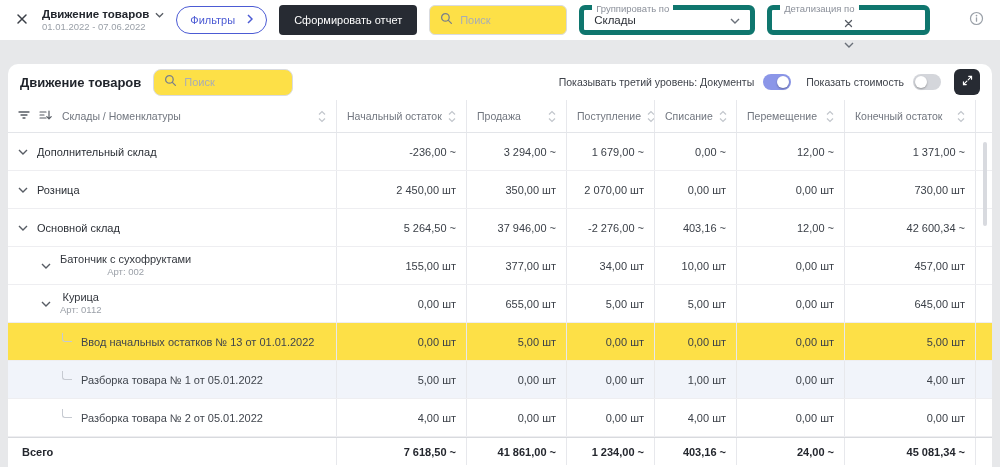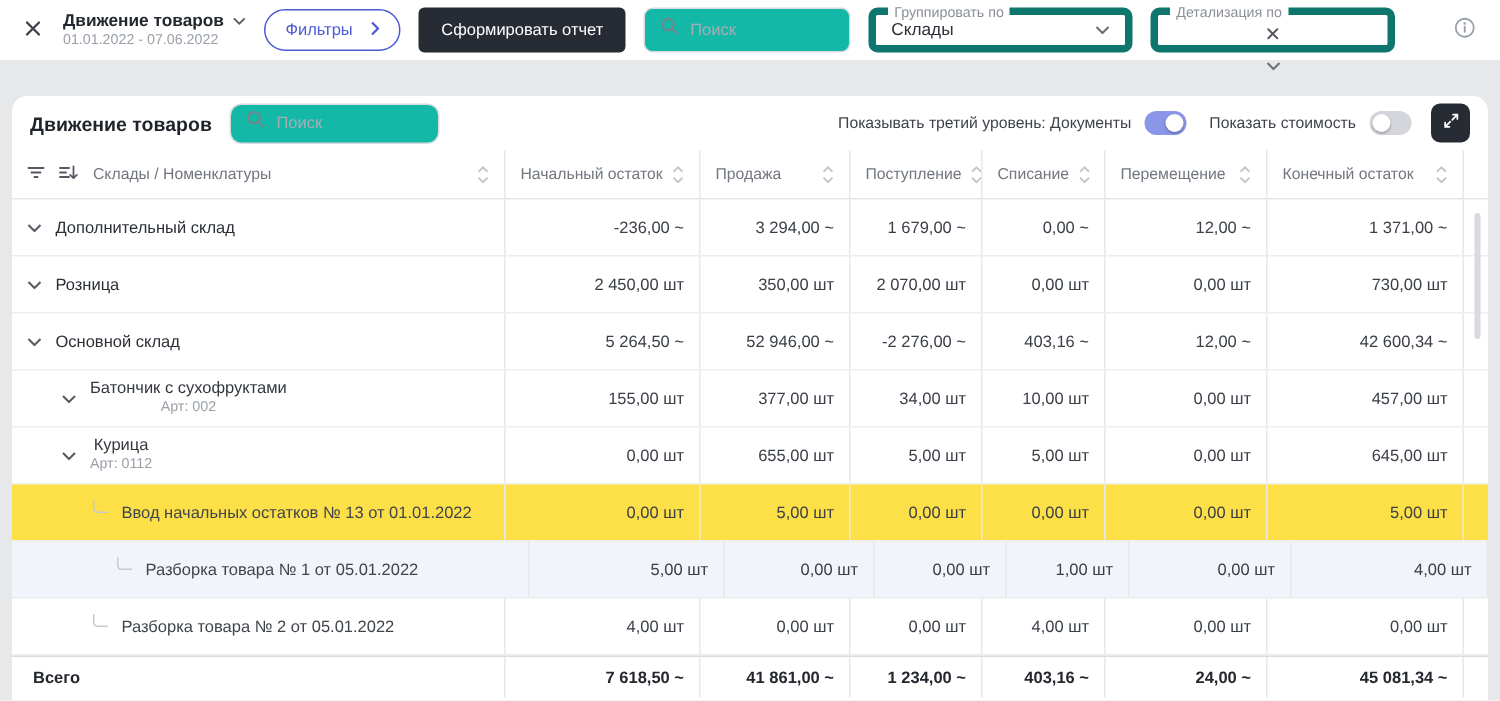--- a/index.html
+++ b/index.html
@@ -23,21 +23,21 @@
     height:28px; padding:0 13px; border:1px solid #4c5bd4; color:#4c5bd4;
     background:#fff; border-radius:15px; font-size:11px; display:flex;
     align-items:center; gap:12px; cursor:pointer; font-family:inherit;justify-content:flex-end;
   }
   .generate-btn{
     height:30px; padding:0 15px; background:#272b33; color:#fff; border:none;
     border-radius:4px; font-size:11px; cursor:pointer; font-family:inherit;
   }
   .search-box{
     display:flex; align-items:center; gap:7px; border:1px solid #d9dbe0;
-    border-radius:6px; height:30px; padding:0 10px; width:138px; background:#14b8a6;
+    border-radius:6px; height:30px; padding:0 10px; width:138px; background:#fde047;
   }
   .search-box input{ border:none; outline:none; font-size:11px; width:100%; color:#3a3f47; font-family:inherit; background:transparent; }
   .search-box input::placeholder{ color:#a8adb5; }
   .osel{
     position:relative; height:30px; border:5px solid #0f766e; border-radius:6px;
     display:flex; align-items:center; padding:0 10px; gap:8px; background:#fff;
     font-size:11.5px; color:#2c3037; cursor:pointer;
   }
   .osel .lbl{ position:absolute; top:-7px; left:8px; background:#fff; padding:0 4px; font-size:9.5px; color:#8a8f99; }
   .osel .val{ flex:1; overflow:hidden; text-overflow:ellipsis; }
@@ -74,21 +74,21 @@
   .chev{ display:flex; align-items:center; cursor:pointer; margin-right:9px; }
   .nm1{ color:#2b2f36; font-weight:500; }
   .ind2{ margin-left:23px; }
   .nmblock{ display:flex; flex-direction:column; line-height:1.3;align-items:center; }
   .nm2{ color:#33373e; }
   .sub{ font-size:9.5px; color:#9ba0a8; }
   .lvl3 .td.name{ padding-left:54px; }
   .treeline{ width:10px; height:9px; border-left:1px solid #c6cad1; border-bottom:1px solid #c6cad1; border-bottom-left-radius:3px; margin:-8px 9px 0 0; flex-shrink:0; }
   .nm3{ color:#40454d; }
   .tr.shaded{ background:#fde047; }
-  .tr.selected{ background:#f1f4fa;padding-left:16px; }
+  .tr.selected{ background:#f1f4fa; }
   .tr.total{ height:28px; border-top:1px solid #d8dade; border-bottom:none; font-weight:bold; }
   .tr.total .td{ color:#24272e; }
   .tr.total .td.name{ padding-left:14px; }
   .scroll-thumb{ position:absolute; right:5px; top:78px; width:4px; height:84px; background:#d8dadf; border-radius:2px; }
 </style>
 </head>
 <body>
 
 <header class="topbar">
   <button class="iconbtn">
@@ -313,21 +313,21 @@
     <div class="tr lvl1">
       <div class="td name">
         <span class="chev">
             <svg width="10" height="6" viewBox="0 0 10 6">
               <path d="M1 1l4 4 4-4" fill="none" stroke="#575c64" stroke-width="1.4"></path>
             </svg>
           </span>
         <span class="nm1">Основной склад</span>
       </div>
       <div class="td num">5 264,50 ~</div>
-      <div class="td num">52 946,00 ~</div>
+      <div class="td num">37 946,00 ~</div>
       <div class="td num">-2 276,00 ~</div>
       <div class="td num">403,16 ~</div>
       <div class="td num">12,00 ~</div>
       <div class="td num">42 600,34 ~</div>
     </div>
 
     <div class="tr lvl2">
       <div class="td name">
         <span class="chev ind2">
             <svg width="10" height="6" viewBox="0 0 10 6">

